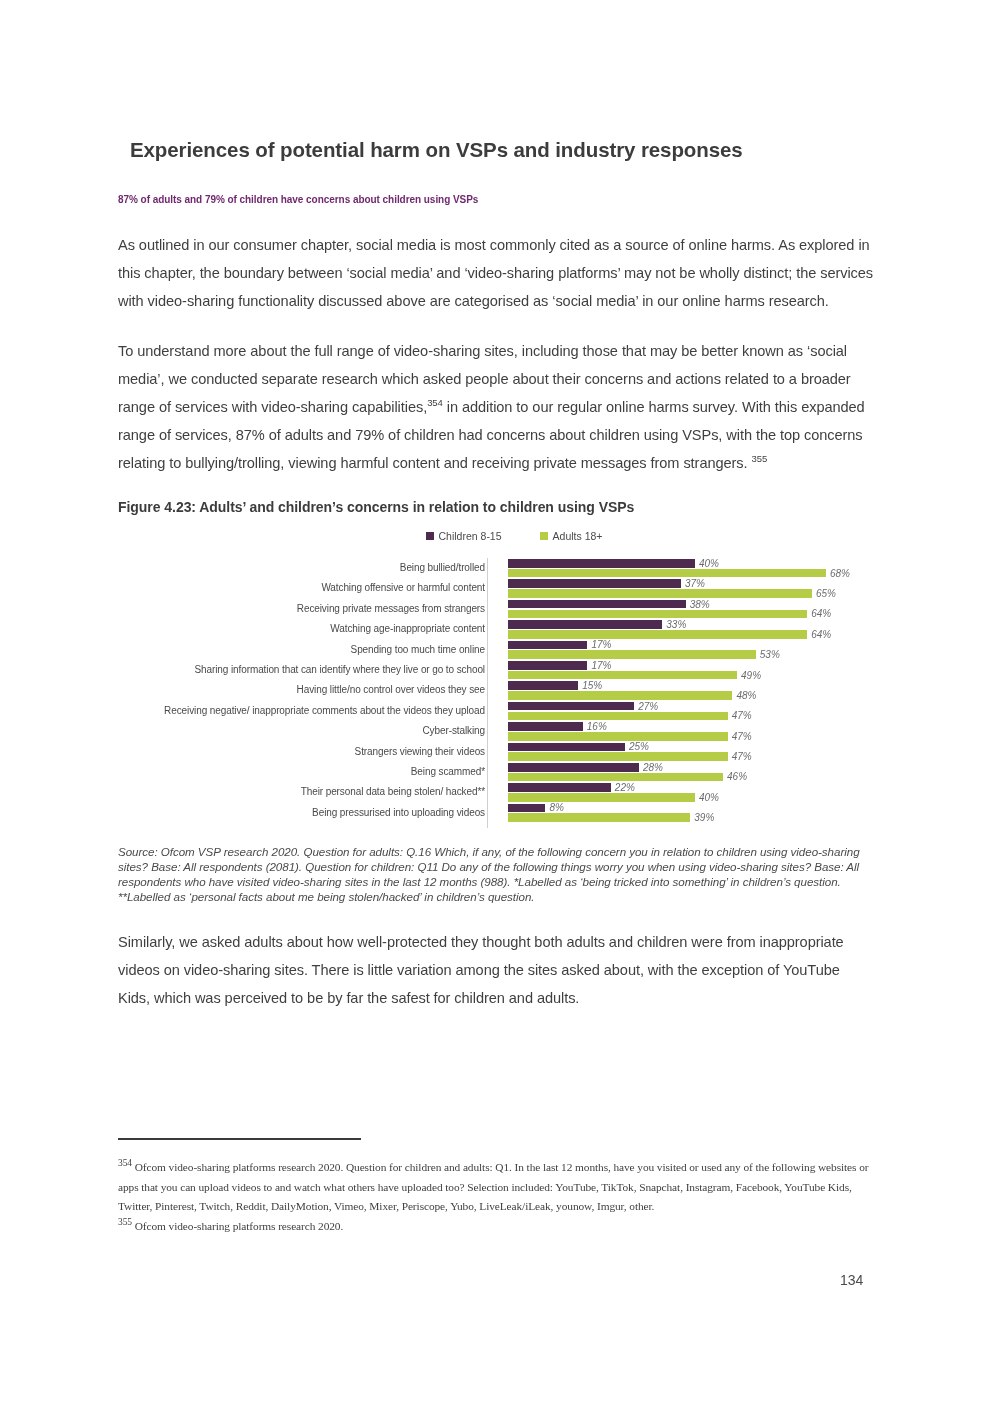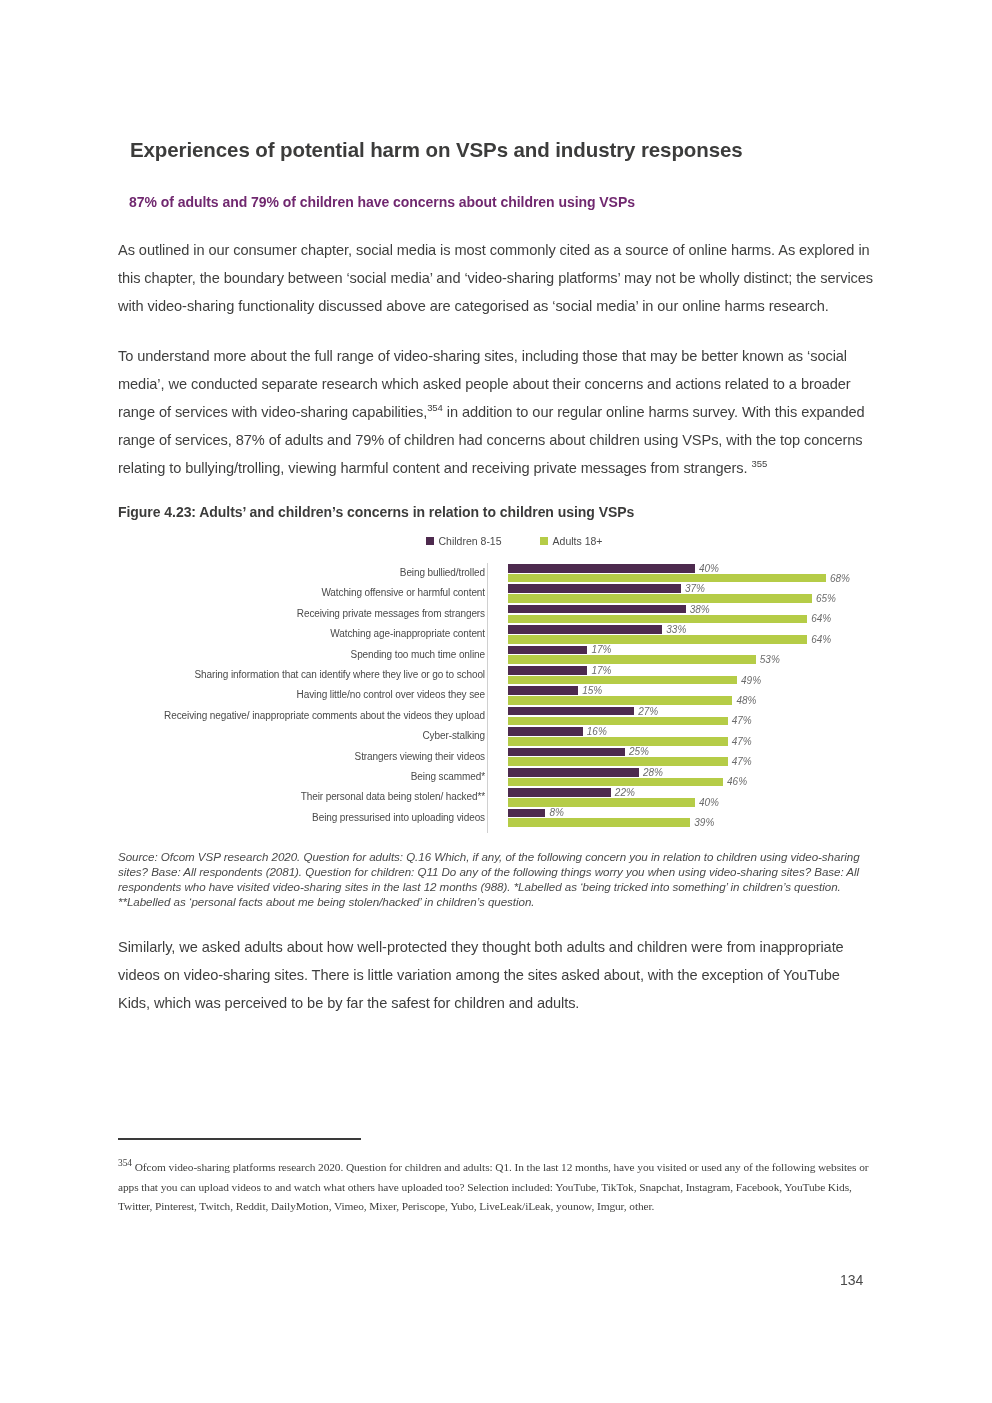--- a/index.html
+++ b/index.html
@@ -29,24 +29,24 @@
   }
 
   h1.section-title {
     font-size: 20.5px;
     font-weight: bold;
     color: #3c3c3b;
     margin: 0 0 32px 12px;
     letter-spacing: -0.1px;
   }
   h2.sub-head {
-    font-size: 14px;
+    font-size: 10px;
     font-weight: bold;
     color: #70286f;
-    margin: 0 0 26px 11px;
+    margin: 0 0 26px 0;
     letter-spacing: -0.05px;
   }
   p.body-par {
     font-size: 14.6px;
     line-height: 28px;
     margin: 0 0 22px 0;
     color: #3f3f3e;
     letter-spacing: -0.08px;
   }
   sup.fn {
@@ -393,17 +393,18 @@
 
     <p class="source-note">Source: Ofcom VSP research 2020. Question for adults: Q.16 Which, if any, of the following concern you in relation to children using video-sharing sites? Base: All respondents (2081). Question for children: Q11 Do any of the following things worry you when using video-sharing sites? Base: All respondents who have visited video-sharing sites in the last 12 months (988). *Labelled as ‘being tricked into something’ in children’s question. **Labelled as ‘personal facts about me being stolen/hacked’ in children’s question.</p>
 
     <p class="body-par" style="margin-top:24px">Similarly, we asked adults about how well-protected they thought both adults and children were from inappropriate videos on video-sharing sites. There is little variation among the sites asked about, with the exception of YouTube Kids, which was perceived to be by far the safest for children and adults.</p>
 
   </div>
 
   <div class="footnotes">
     <div class="fn-rule"></div>
     <p class="footnote"><sup class="fn">354</sup><span> Ofcom video-sharing platforms research 2020. Question for children and adults: Q1. In the last 12 months, have you visited or used any of the following websites or apps that you can upload videos to and watch what others have uploaded too? Selection included: YouTube, TikTok, Snapchat, Instagram, Facebook, YouTube Kids, Twitter, Pinterest, Twitch, Reddit, DailyMotion, Vimeo, Mixer, Periscope, Yubo, LiveLeak/iLeak, younow, Imgur, other.</span></p>
+    <p class="footnote"><sup class="fn">355</sup><span> Ofcom video-sharing platforms research 2020.</span></p>
   </div>
 
   <div class="page-number">134</div>
 
 </div>
 
 </body></html>

